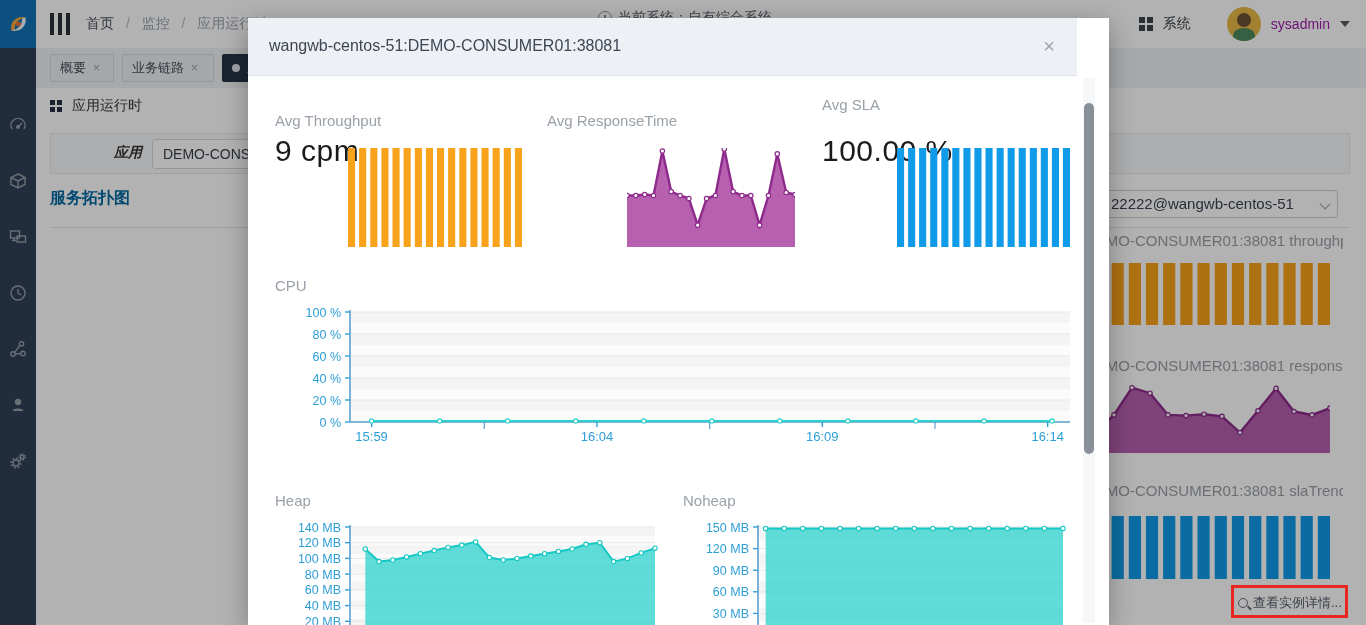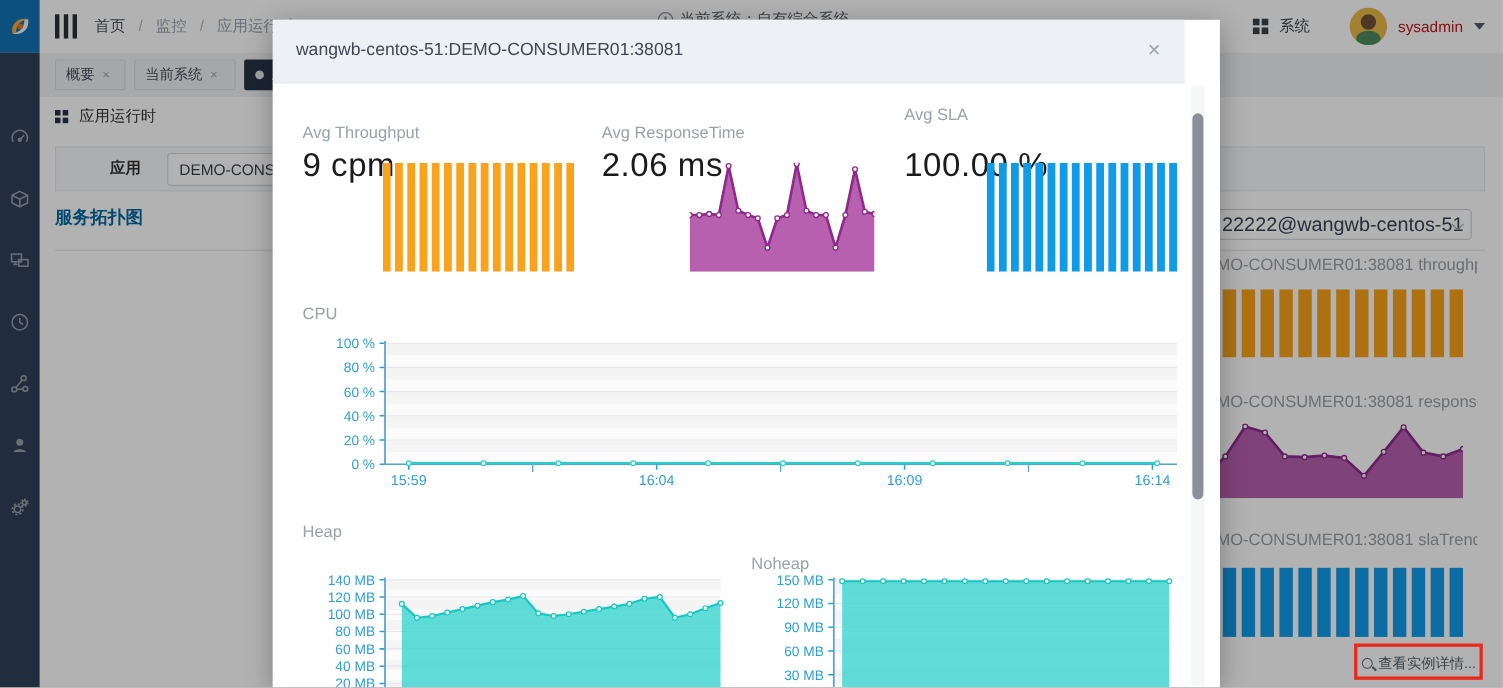--- a/index.html
+++ b/index.html
@@ -18,49 +18,49 @@
   .sys-notice{position:absolute;left:598px;top:9px;font-size:14px;color:#565c66;display:flex;align-items:center;gap:6px;}
   .notice-ic{width:14px;height:14px;border:1px solid #8b929c;border-radius:50%;position:relative;}
   .notice-ic:after{content:"";position:absolute;left:5px;top:3px;width:2px;height:6px;background:#8b929c;}
   .nav-right{position:absolute;right:16px;top:0;height:48px;display:flex;align-items:center;gap:10px;}
   .grid-ic{width:14px;height:14px;display:grid;grid-template-columns:6px 6px;grid-template-rows:6px 6px;gap:2px;}
   .grid-ic i{background:#3c4248;}
   .sys-label{font-size:14px;color:#3c4248;margin-right:26px;}
   .avatar{width:34px;height:34px;border-radius:50%;background:#e9b949;position:relative;overflow:hidden;}
   .avatar:before{content:"";position:absolute;left:10px;top:6px;width:14px;height:14px;border-radius:50%;background:#6e5136;}
   .avatar:after{content:"";position:absolute;left:6px;top:21px;width:22px;height:14px;border-radius:50% 50% 0 0;background:#4d8a5f;}
-  .username{font-size:14px;color:#b91c1c;}
+  .username{font-size:14px;color:#a21caf;}
   .caret{width:0;height:0;border-left:5px solid transparent;border-right:5px solid transparent;border-top:6px solid #555b63;}
 
   
   .sidebar{position:absolute;left:0;top:48px;width:36px;height:577px;background:#304156;z-index:2;}
   .side-ic{position:absolute;left:9px;width:18px;height:18px;cursor:pointer;}
   .side-ic svg{stroke:#97a0ac;fill:none;stroke-width:1.4;}
 
   
   .main-white{position:absolute;left:36px;top:88px;width:1330px;height:537px;background:#fff;z-index:1;}
   .tab{position:absolute;top:54px;height:28px;border:1px solid #d8dbe0;background:#eef0f3;color:#454d58;
        font-size:13px;display:flex;align-items:center;padding:0 9px;gap:7px;border-radius:2px;z-index:2;cursor:pointer;}
   .tab .x{color:#9aa1ab;font-size:12px;}
   .tab.active{background:#273648;border-color:#273648;color:#fff;}
   .tab .dot{width:8px;height:8px;border-radius:50%;background:#e7ebf0;}
   .sect-head{position:absolute;left:50px;top:97px;display:flex;align-items:center;gap:9px;z-index:2;}
   .sect-grid{width:13px;height:13px;display:grid;grid-template-columns:5px 5px;grid-template-rows:5px 5px;gap:2px;}
   .sect-grid i{background:#273142;}
   .sect-title{font-size:14px;color:#333;}
   .filter-panel{position:absolute;left:50px;top:133px;width:1300px;height:41px;background:#f8f9fb;border:1px solid #e6e8eb;z-index:2;}
-  .app-label{position:absolute;left:100px;top:144px;font-size:14px;font-weight:bold;color:#333;z-index:3;}
+  .app-label{position:absolute;left:114px;top:144px;font-size:14px;font-weight:bold;color:#333;z-index:3;font-style:italic;}
   .app-select{position:absolute;left:152px;top:139px;width:202px;height:30px;background:#fff;border:1px solid #d5d8dd;border-radius:3px;
       font-size:14px;color:#3a404b;line-height:28px;padding-left:10px;white-space:nowrap;overflow:hidden;z-index:3;cursor:pointer;}
   .topo-title{position:absolute;left:50px;top:188px;font-size:16px;font-weight:bold;color:#0369a1;z-index:2;}
   .topo-divider{position:absolute;left:50px;top:227px;width:1300px;height:1px;background:#e2e5e9;z-index:2;}
 
   
   .inst-select{position:absolute;left:1090px;top:190px;width:248px;height:28px;background:#fff;border:1px solid #c9cdd4;border-radius:4px;
-      font-size:18px;color:#3a4254;line-height:26px;padding-left:20px;white-space:nowrap;overflow:hidden;z-index:2;cursor:pointer;}
+      font-size:15px;color:#3a4254;line-height:26px;padding-left:20px;white-space:nowrap;overflow:hidden;z-index:2;cursor:pointer;}
   .inst-select .chev{position:absolute;right:10px;top:11px;width:8px;height:8px;border-right:1.6px solid #9aa2ae;border-bottom:1.6px solid #9aa2ae;transform:rotate(45deg) translateY(-3px);}
   .inst-label{position:absolute;left:1085px;width:258px;height:18px;font-size:15px;color:#9aa0a6;white-space:nowrap;overflow:hidden;z-index:2;}
   .bg-chart{position:absolute;left:1060px;width:270px;z-index:2;}
   .detail-btn{position:absolute;left:1238px;top:592px;height:22px;display:flex;align-items:center;gap:5px;font-size:13px;color:#555f6b;z-index:2;cursor:pointer;}
   .mag{width:10px;height:10px;border:1.5px solid #6a737e;border-radius:50%;position:relative;}
   .mag:after{content:"";position:absolute;left:8px;top:8px;width:5px;height:1.5px;background:#6a737e;transform:rotate(45deg);}
   .highlight-box{position:absolute;left:1231px;top:585px;width:117px;height:33px;border:3px solid #e8281e;z-index:55;}
 
   
   .mask{position:absolute;left:0;top:0;width:1366px;height:625px;background:rgba(0,0,0,.30);z-index:40;}
@@ -167,21 +167,21 @@
         </svg></span>
   </aside>
 
   <div class="main-white"></div>
 
   <div class="tab" style="left:50px;width:64px">
     <span>概要</span>
       <span class="x">×</span>
   </div>
   <div class="tab" style="left:122px;width:92px">
-    <span>当前系统</span>
+    <span>业务链路</span>
       <span class="x">×</span>
   </div>
   <div class="tab active" style="left:222px;width:118px">
     <span class="dot"></span>
       <span>应用运行时</span>
   </div>
 
   <div class="sect-head">
     <span class="sect-grid">
         <i></i>
@@ -292,21 +292,20 @@
             <rect x="100.1" y="0.0" width="7.1" height="99.0" fill="#f9a21b"></rect>
             <rect x="111.3" y="0.0" width="7.1" height="99.0" fill="#f9a21b"></rect>
             <rect x="122.4" y="0.0" width="7.1" height="99.0" fill="#f9a21b"></rect>
             <rect x="133.5" y="0.0" width="7.1" height="99.0" fill="#f9a21b"></rect>
             <rect x="144.6" y="0.0" width="7.1" height="99.0" fill="#f9a21b"></rect>
             <rect x="155.8" y="0.0" width="7.1" height="99.0" fill="#f9a21b"></rect>
             <rect x="166.9" y="0.0" width="7.1" height="99.0" fill="#f9a21b"></rect>
           </svg></div>
 
       <span class="m-label" style="left:299px;top:36px">Avg ResponseTime</span>
-      <span class="m-value" style="left:299px;top:58px">2.06 ms</span>
       <div class="m-chart" style="left:379px;top:72px;width:168px;height:99px"><svg width="168" height="99" viewBox="0 0 168 99">
             <polygon points="0.0,47.5 8.8,47.5 17.7,46.5 26.5,47.5 35.4,3.0 44.2,43.6 53.1,47.5 61.9,50.5 70.7,77.2 79.6,50.5 88.4,47.5 97.3,1.0 106.1,43.6 114.9,47.5 123.8,47.5 132.6,77.2 141.5,47.5 150.3,5.9 159.2,44.5 168.0,46.5 168,99 0,99" fill="#b052a8" fill-opacity="0.92"></polygon>
             <polyline points="0.0,47.5 8.8,47.5 17.7,46.5 26.5,47.5 35.4,3.0 44.2,43.6 53.1,47.5 61.9,50.5 70.7,77.2 79.6,50.5 88.4,47.5 97.3,1.0 106.1,43.6 114.9,47.5 123.8,47.5 132.6,77.2 141.5,47.5 150.3,5.9 159.2,44.5 168.0,46.5" fill="none" stroke="#8e2a8c" stroke-width="2.4"></polyline>
             <circle cx="0.0" cy="47.5" r="2.2" fill="#fff" stroke="#8e2a8c" stroke-width="1.2"></circle>
             <circle cx="8.8" cy="47.5" r="2.2" fill="#fff" stroke="#8e2a8c" stroke-width="1.2"></circle>
             <circle cx="17.7" cy="46.5" r="2.2" fill="#fff" stroke="#8e2a8c" stroke-width="1.2"></circle>
             <circle cx="26.5" cy="47.5" r="2.2" fill="#fff" stroke="#8e2a8c" stroke-width="1.2"></circle>
             <circle cx="35.4" cy="3.0" r="2.2" fill="#fff" stroke="#8e2a8c" stroke-width="1.2"></circle>
             <circle cx="44.2" cy="43.6" r="2.2" fill="#fff" stroke="#8e2a8c" stroke-width="1.2"></circle>
             <circle cx="53.1" cy="47.5" r="2.2" fill="#fff" stroke="#8e2a8c" stroke-width="1.2"></circle>
@@ -396,21 +395,21 @@
             <circle cx="300.7" cy="117.1" r="2.2" fill="#fff" stroke="#2bd0cc" stroke-width="1.1"></circle>
             <circle cx="368.8" cy="117.1" r="2.2" fill="#fff" stroke="#2bd0cc" stroke-width="1.1"></circle>
             <circle cx="436.8" cy="117.1" r="2.2" fill="#fff" stroke="#2bd0cc" stroke-width="1.1"></circle>
             <circle cx="504.8" cy="117.1" r="2.2" fill="#fff" stroke="#2bd0cc" stroke-width="1.1"></circle>
             <circle cx="572.9" cy="117.1" r="2.2" fill="#fff" stroke="#2bd0cc" stroke-width="1.1"></circle>
             <circle cx="640.9" cy="117.1" r="2.2" fill="#fff" stroke="#2bd0cc" stroke-width="1.1"></circle>
             <circle cx="709.0" cy="117.1" r="2.2" fill="#fff" stroke="#2bd0cc" stroke-width="1.1"></circle>
             <circle cx="777.0" cy="117.1" r="2.2" fill="#fff" stroke="#2bd0cc" stroke-width="1.1"></circle>
           </svg></div>
 
-      <span class="sec-title" style="left:27px;top:399px">Heap</span>
+      <span class="sec-title" style="left:27px;top:416px">Heap</span>
       <div class="axis-chart" style="left:27px;top:442px;width:385px;height:150px"><svg width="385" height="150" viewBox="0 0 385 150">
             <rect x="75" y="9.0" width="305" height="9.2" fill="#f4f4f4"></rect>
             <rect x="75" y="18.2" width="305" height="9.2" fill="#fbfbfb"></rect>
             <rect x="75" y="27.3" width="305" height="9.2" fill="#f4f4f4"></rect>
             <rect x="75" y="36.5" width="305" height="9.2" fill="#fbfbfb"></rect>
             <rect x="75" y="45.7" width="305" height="9.2" fill="#f4f4f4"></rect>
             <rect x="75" y="54.8" width="305" height="9.2" fill="#fbfbfb"></rect>
             <rect x="75" y="64.0" width="305" height="9.2" fill="#f4f4f4"></rect>
             <rect x="75" y="73.2" width="305" height="9.2" fill="#fbfbfb"></rect>
             <rect x="75" y="82.3" width="305" height="9.2" fill="#f4f4f4"></rect>
@@ -459,21 +458,21 @@
             <circle cx="283.4" cy="33.4" r="2.2" fill="#fff" stroke="#16c8c3" stroke-width="1.1"></circle>
             <circle cx="297.2" cy="31.0" r="2.2" fill="#fff" stroke="#16c8c3" stroke-width="1.1"></circle>
             <circle cx="311.0" cy="26.3" r="2.2" fill="#fff" stroke="#16c8c3" stroke-width="1.1"></circle>
             <circle cx="324.8" cy="24.7" r="2.2" fill="#fff" stroke="#16c8c3" stroke-width="1.1"></circle>
             <circle cx="338.6" cy="43.6" r="2.2" fill="#fff" stroke="#16c8c3" stroke-width="1.1"></circle>
             <circle cx="352.4" cy="40.4" r="2.2" fill="#fff" stroke="#16c8c3" stroke-width="1.1"></circle>
             <circle cx="366.2" cy="34.9" r="2.2" fill="#fff" stroke="#16c8c3" stroke-width="1.1"></circle>
             <circle cx="380.0" cy="30.2" r="2.2" fill="#fff" stroke="#16c8c3" stroke-width="1.1"></circle>
           </svg></div>
 
-      <span class="sec-title" style="left:435px;top:428px">Noheap</span>
+      <span class="sec-title" style="left:435px;top:416px">Noheap</span>
       <div class="axis-chart" style="left:435px;top:442px;width:385px;height:150px"><svg width="385" height="150" viewBox="0 0 385 150">
             <rect x="75" y="9.0" width="305" height="13.5" fill="#f4f4f4"></rect>
             <rect x="75" y="22.5" width="305" height="13.5" fill="#fbfbfb"></rect>
             <rect x="75" y="36.0" width="305" height="13.5" fill="#f4f4f4"></rect>
             <rect x="75" y="49.5" width="305" height="13.5" fill="#fbfbfb"></rect>
             <rect x="75" y="63.0" width="305" height="13.5" fill="#f4f4f4"></rect>
             <rect x="75" y="76.5" width="305" height="13.5" fill="#fbfbfb"></rect>
             <rect x="75" y="90.0" width="305" height="13.5" fill="#f4f4f4"></rect>
             <rect x="75" y="103.5" width="305" height="13.5" fill="#fbfbfb"></rect>
             <line x1="75" y1="9.0" x2="380" y2="9.0" stroke="#e7e7e7" stroke-width="1"></line>

